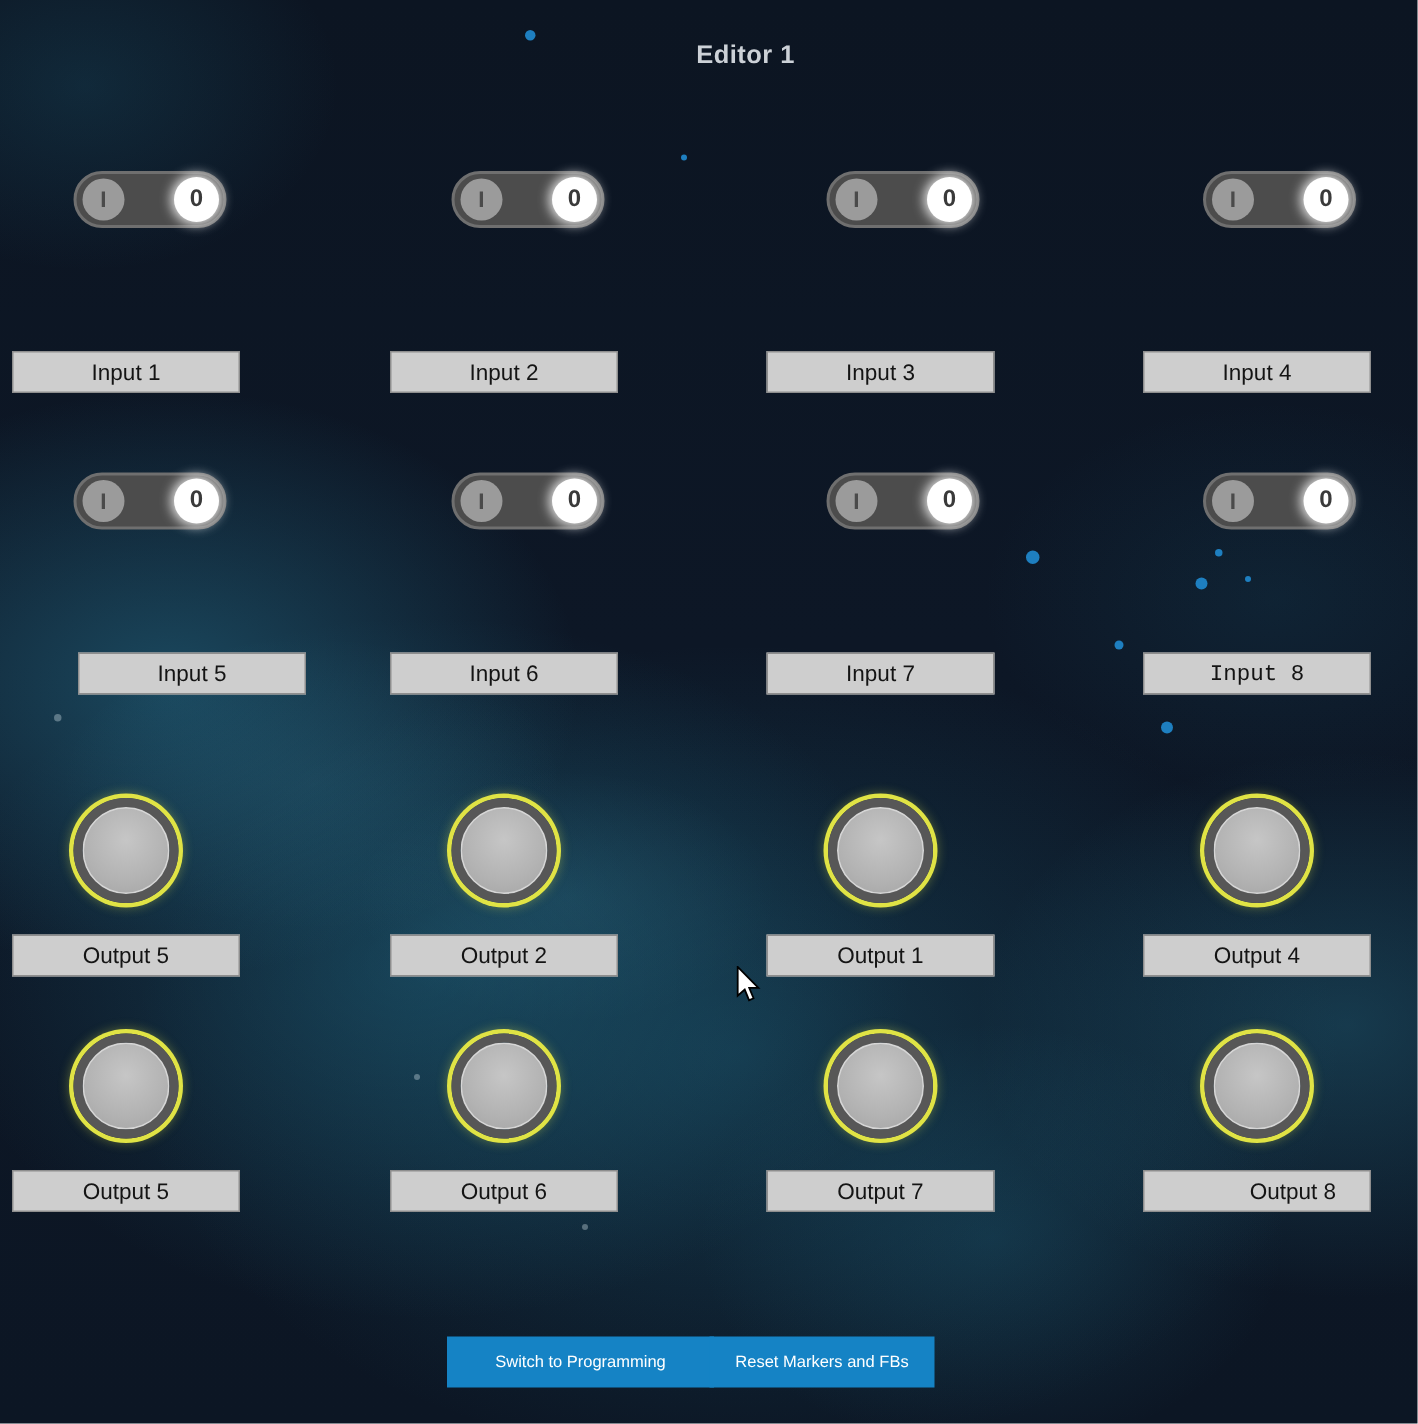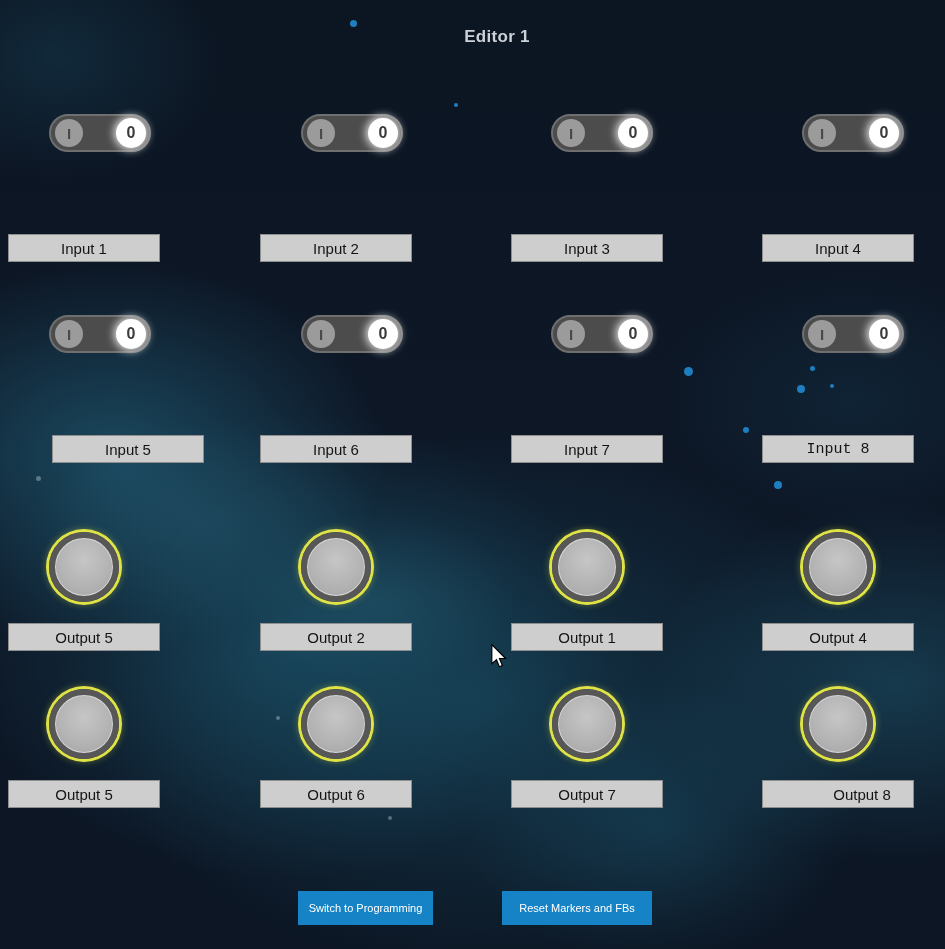--- a/index.html
+++ b/index.html
@@ -128,22 +128,22 @@
 <div class="lamp" style="left:49px;top:689px;"></div>
 <div class="lamp" style="left:301px;top:689px;"></div>
 <div class="lamp" style="left:552px;top:689px;"></div>
 <div class="lamp" style="left:803px;top:689px;"></div>
 
 <div class="plate" style="left:8px;top:780px;">Output 5</div>
 <div class="plate" style="left:260px;top:780px;">Output 6</div>
 <div class="plate" style="left:511px;top:780px;">Output 7</div>
 <div class="plate" style="left:762px;top:780px;padding-left:48px;">Output 8</div>
 
-<button class="btn" style="left:298px;top:891px;width:135px;">Switch to Programming</button>
-<button class="btn" style="left:473px;top:891px;width:150px;margin-left:29px;">Reset Markers and FBs</button>
+<button class="btn" style="left:298px;top:891px;width:178px;">Switch to Programming</button>
+<button class="btn" style="left:473px;top:891px;width:150px;">Reset Markers and FBs</button>
 
 <div class="dot" style="left:350px;top:20px;width:7px;height:7px;"></div>
 <div class="dot" style="left:454px;top:103px;width:4px;height:4px;"></div>
 <div class="dot" style="left:684px;top:367px;width:9px;height:9px;"></div>
 <div class="dot" style="left:810px;top:366px;width:5px;height:5px;"></div>
 <div class="dot" style="left:797px;top:385px;width:8px;height:8px;"></div>
 <div class="dot" style="left:830px;top:384px;width:4px;height:4px;"></div>
 <div class="dot" style="left:743px;top:427px;width:6px;height:6px;"></div>
 <div class="dot" style="left:774px;top:481px;width:8px;height:8px;"></div>
 <div class="speck" style="left:36px;top:476px;width:5px;height:5px;"></div>

